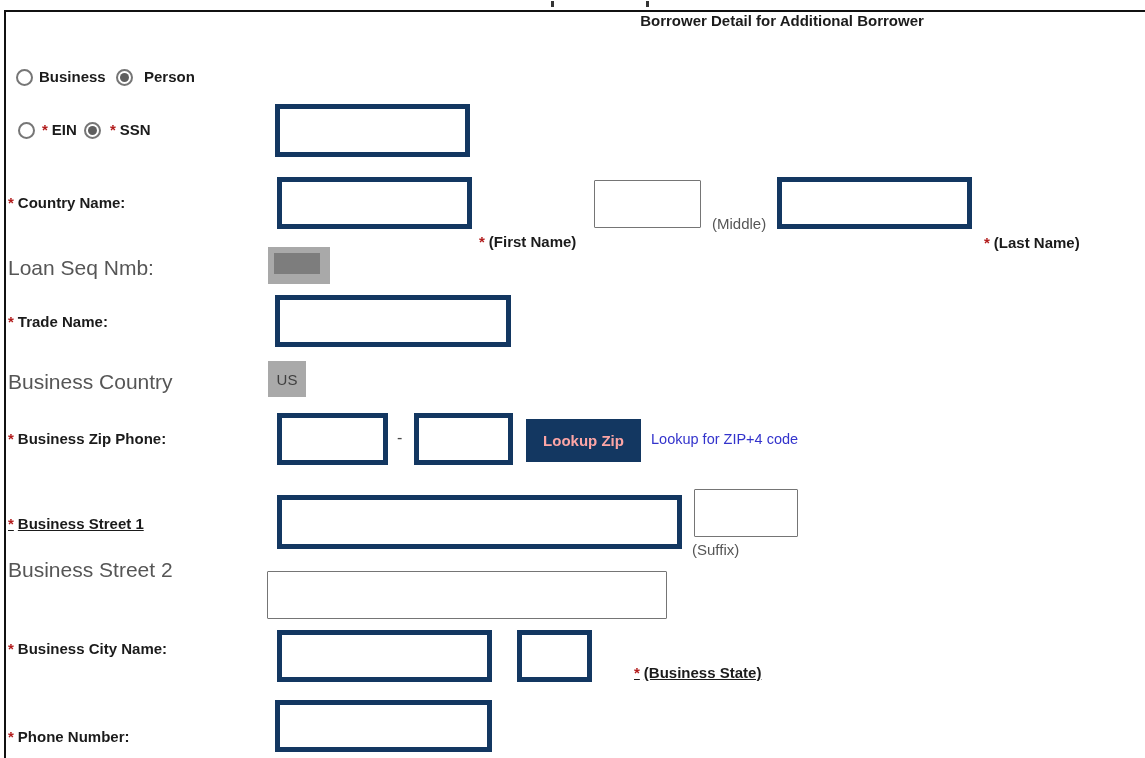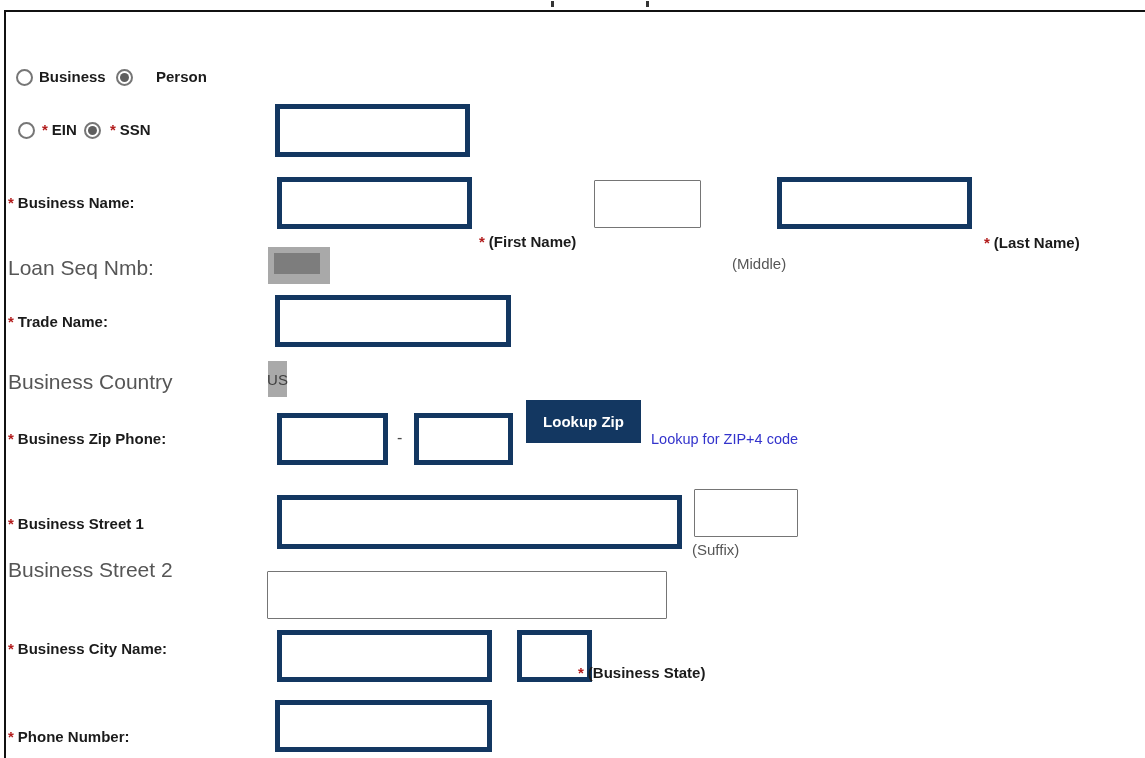--- a/index.html
+++ b/index.html
@@ -41,59 +41,60 @@
     width:13px;height:13px;border:2px solid #767676;border-radius:50%;
     background:#fff;position:absolute;
   }
   .radio.checked::after{
     content:"";position:absolute;left:2px;top:2px;right:2px;bottom:2px;
     border-radius:50%;background:#5f5f5f;
   }
   .disabled-box{background:var(--disabled);}
   .redaction{position:absolute;left:6px;top:6px;width:46px;height:21px;background:#7d7d7d;}
   .country-box{
-    left:268px;top:361px;width:19px;height:36px;display:flex;align-items:center;
+    left:268px;top:361px;width:38px;height:36px;display:flex;align-items:center;
     justify-content:center;font-size:15px;color:#3f3f3f;
   }
   .btn{
-    left:526px;top:400px;width:115px;height:43px;background:var(--navy);
-    color:#ffffff;font-weight:bold;font-size:15px;border:none;cursor:pointer;
+    left:526px;top:419px;width:115px;height:43px;background:var(--navy);
+    color:#fca5a5;font-weight:bold;font-size:15px;border:none;cursor:pointer;
     font-family:"Liberation Sans",sans-serif;
   }
   .link{
     font-size:14.5px;color:var(--link);cursor:pointer;white-space:nowrap;
   }
   .dash{font-size:16px;color:#4a4a4a;}
 </style>
 </head>
 <body>
 
 <div id="screen">
 
   <div class="abs panel-border"></div>
   <div class="abs artifact" style="left:551px;"></div>
   <div class="abs artifact" style="left:646px;"></div>
 
+  <div class="abs title">Borrower Detail for Additional Borrower</div>
 
   <span class="radio abs" style="left:16px;top:69px;"></span>
   <span class="abs lbl" style="left:39px;top:68px;text-align:center;">Business</span>
   <span class="radio abs checked" style="left:116px;top:69px;"></span>
-  <span class="abs lbl" style="left:156px;top:68px;">Person</span>
+  <span class="abs lbl" style="left:144px;top:68px;">Person</span>
 
   <span class="radio abs" style="left:18px;top:122px;"></span>
   <span class="abs lbl" style="left:42px;top:121px;"><span class="req">*</span><span>EIN</span></span>
   <span class="radio abs checked" style="left:84px;top:122px;"></span>
   <span class="abs lbl" style="left:110px;top:121px;"><span class="req">*</span><span>SSN</span></span>
   <input type="text" class="abs navy-input" style="left: 275px; top: 104px; width: 195px; height: 53px;" value="">
 
-  <span class="abs lbl" style="left:8px;top:194px;"><span class="req">*</span><span>Business Name:</span></span>
+  <span class="abs lbl" style="left:8px;top:194px;"><span class="req">*</span><span>Country Name:</span></span>
   <input type="text" class="abs navy-input" style="left: 277px; top: 177px; width: 195px; height: 52px;" value="">
   <span class="abs hint-bold" style="left:479px;top:217px;"><span class="req">*</span><span>(First Name)</span></span>
   <input type="text" class="abs thin-input" style="left: 594px; top: 180px; width: 107px; height: 48px;" value="">
-  <span class="abs hint-gray" style="left:732px;top:215px;margin-top:40px;">(Middle)</span>
+  <span class="abs hint-gray" style="left:712px;top:215px;">(Middle)</span>
   <input type="text" class="abs navy-input" style="left: 777px; top: 177px; width: 195px; height: 52px;" value="">
   <span class="abs hint-bold" style="left:984px;top:218px;"><span class="req">*</span><span>(Last Name)</span></span>
 
   <span class="abs lbl-gray" style="left:8px;top:256px;">Loan Seq Nmb:</span>
   <div class="abs disabled-box" style="left:268px;top:247px;width:62px;height:37px;">
     <div class="redaction"></div>
   </div>
 
   <span class="abs lbl" style="left:8px;top:313px;"><span class="req">*</span><span>Trade Name:</span></span>
   <input type="text" class="abs navy-input" style="left: 275px; top: 295px; width: 236px; height: 52px;" value="">
@@ -101,29 +102,29 @@
   <span class="abs lbl-gray" style="left:8px;top:370px;">Business Country</span>
   <div class="abs disabled-box country-box">US</div>
 
   <span class="abs lbl" style="left:8px;top:430px;"><span class="req">*</span><span>Business Zip Phone:</span></span>
   <input type="text" class="abs navy-input" style="left: 277px; top: 413px; width: 111px; height: 52px;" value="">
   <span class="abs dash" style="left:397px;top:429px;">-</span>
   <input type="text" class="abs navy-input" style="left: 414px; top: 413px; width: 99px; height: 52px;" value="">
   <button class="abs btn">Lookup Zip</button>
   <a class="abs link" style="left:651px;top:431px;">Lookup for ZIP+4 code</a>
 
-  <span class="abs lbl" style="left:8px;top:515px;"><span class="req">*</span><span>Business Street 1</span></span>
+  <span class="abs lbl" style="left:8px;top:515px;text-decoration:underline;"><span class="req">*</span><span>Business Street 1</span></span>
   <input type="text" class="abs navy-input" style="left: 277px; top: 495px; width: 405px; height: 54px;" value="">
   <input type="text" class="abs thin-input" style="left: 694px; top: 489px; width: 104px; height: 48px;" value="">
   <span class="abs hint-gray" style="left:692px;top:541px;">(Suffix)</span>
 
   <span class="abs lbl-gray" style="left:8px;top:558px;">Business Street 2</span>
   <input type="text" class="abs thin-input" style="left: 267px; top: 571px; width: 400px; height: 48px;" value="">
 
   <span class="abs lbl" style="left:8px;top:640px;"><span class="req">*</span><span>Business City Name:</span></span>
   <input type="text" class="abs navy-input" style="left: 277px; top: 630px; width: 215px; height: 52px;" value="">
   <input type="text" class="abs navy-input" style="left: 517px; top: 630px; width: 75px; height: 52px;" value="">
-  <span class="abs hint-bold" style="left:578px;top:648px;"><span class="req">*</span><span>(Business State)</span></span>
+  <span class="abs hint-bold" style="left:634px;top:648px;text-decoration:underline;"><span class="req">*</span><span>(Business State)</span></span>
 
   <span class="abs lbl" style="left:8px;top:728px;"><span class="req">*</span><span>Phone Number:</span></span>
   <input type="text" class="abs navy-input" style="left: 275px; top: 700px; width: 217px; height: 52px;" value="">
 
 </div>
 
 </body></html>

